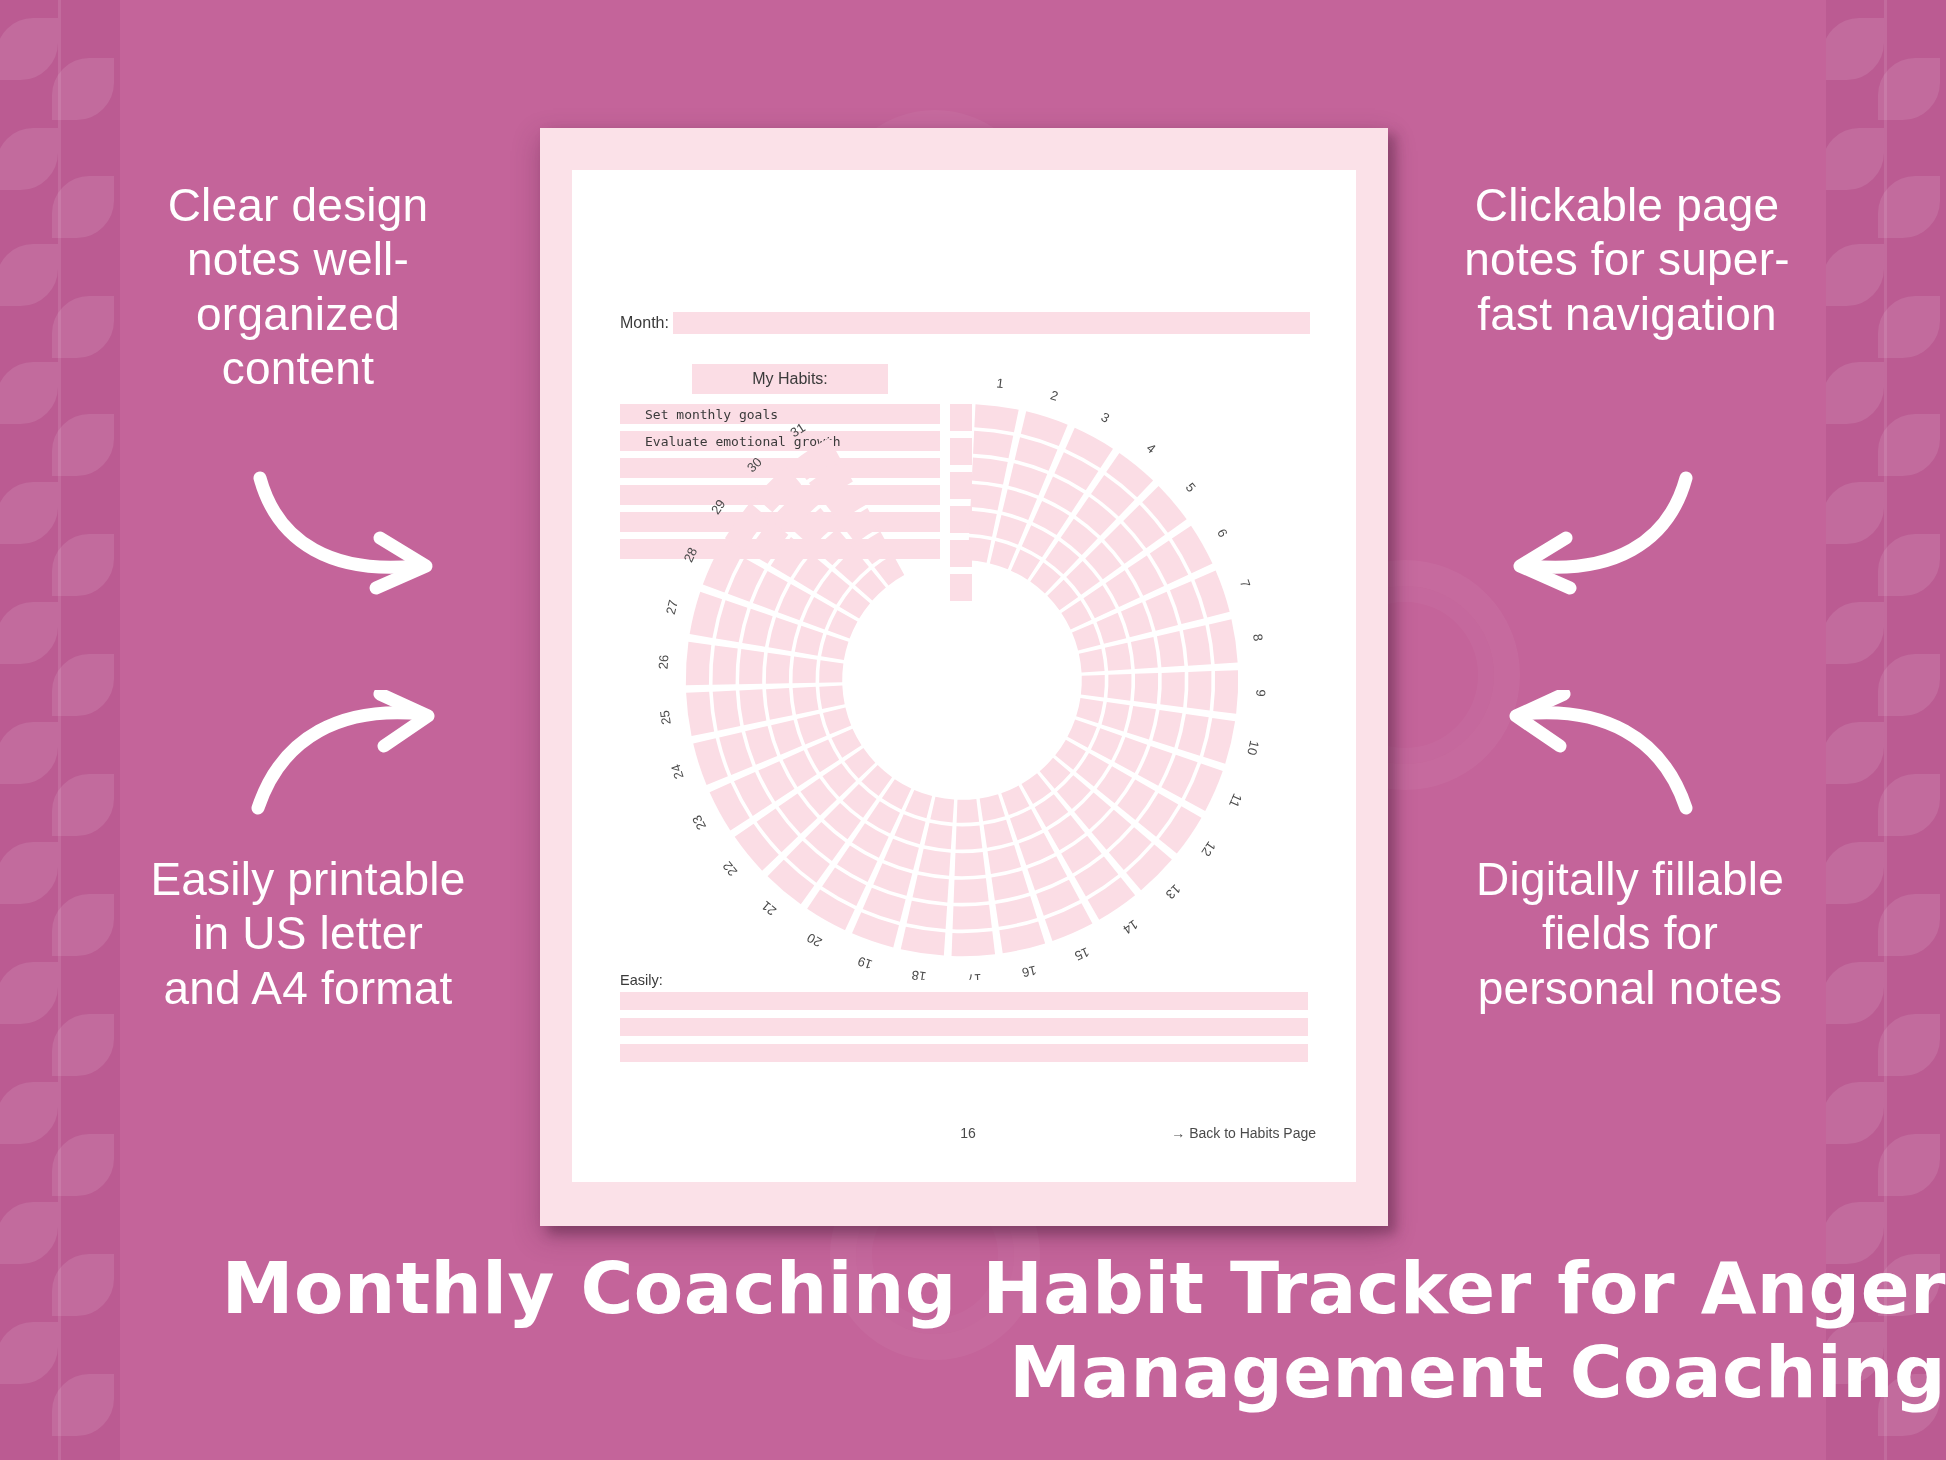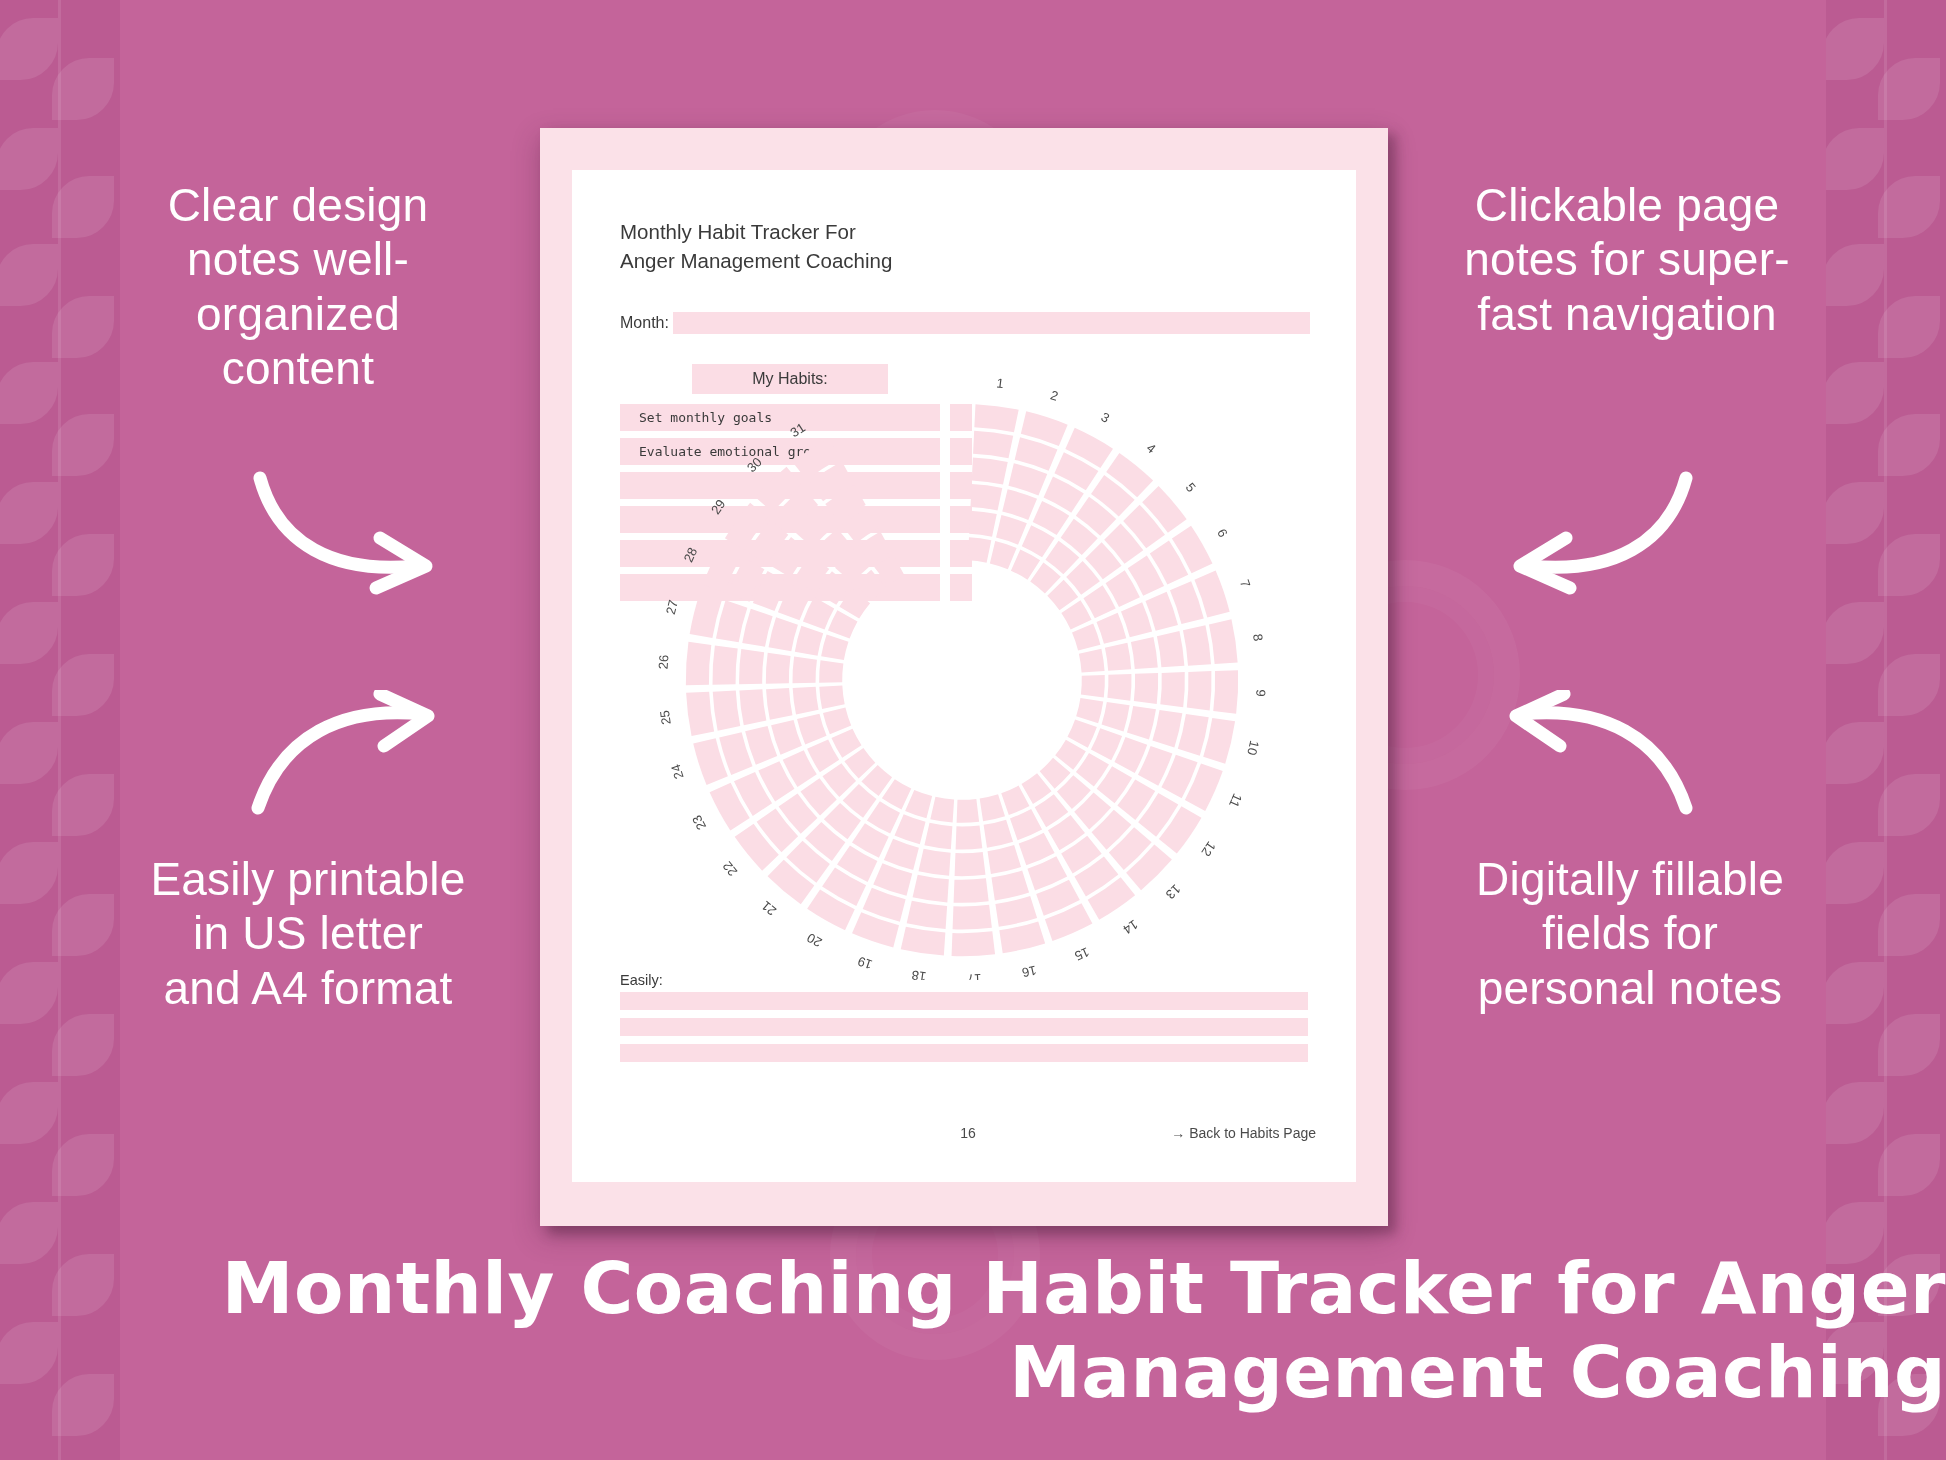--- a/index.html
+++ b/index.html
@@ -127,25 +127,25 @@
     display: flex; align-items: center; justify-content: center;
     color: #3a3a3a; font-size: 16px;
   }
 
   .habit-rows {
     position: absolute;
     left: 48px; top: 234px;
     width: 320px;
   }
   .habit-row {
-    height: 27px;
+    height: 20px;
     margin-bottom: 7px;
     background: #fbdde5;
     display: flex; align-items: center;
-    padding-left: 19px;
+    padding-left: 25px;
     color: #3a3a3a;
     font-size: 13px;
     font-family: "DejaVu Sans Mono", monospace;
   }
 
   .habit-grid-block {
     position: absolute;
     left: 378px; top: 234px;
     width: 22px;
   }
@@ -272,24 +272,20 @@
 
 <svg class="arrow" style="left:1478px; top:690px;" width="220" height="130" viewBox="0 0 220 130" fill="none">
   <path d="M208 118 C184 46, 124 16, 44 24" stroke="#ffffff" stroke-width="13" stroke-linecap="round" fill="none"></path>
   <path d="M86 4 L38 26 L82 56" stroke="#ffffff" stroke-width="13" stroke-linecap="round" stroke-linejoin="round" fill="none"></path>
 </svg>
 
 <div class="page-shadow"></div>
 <div class="page-outer">
   <div class="page-inner">
 
-    <div class="doc-title">
-      <div>Monthly Habit Tracker For</div>
-      <div>Anger Management Coaching</div>
-    </div>
 
     <div class="month-row">
       <span class="month-label">Month:</span>
       <span class="month-field"></span>
     </div>
 
     <div class="habits-header">My Habits:</div>
 
     <div class="habit-rows">
       <div class="habit-row">Set monthly goals</div>

